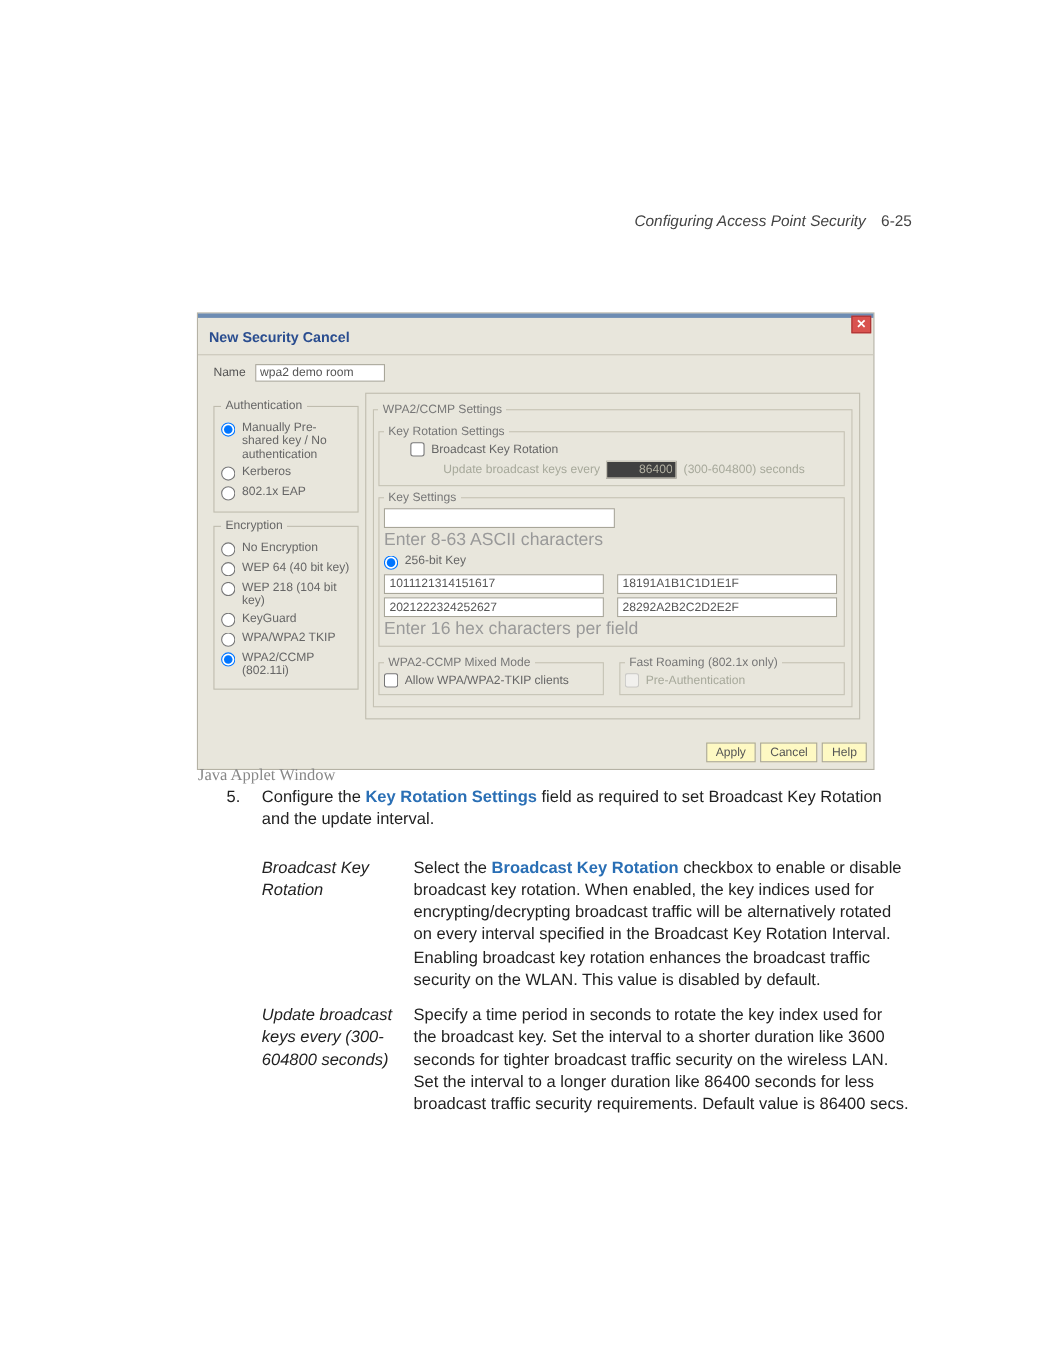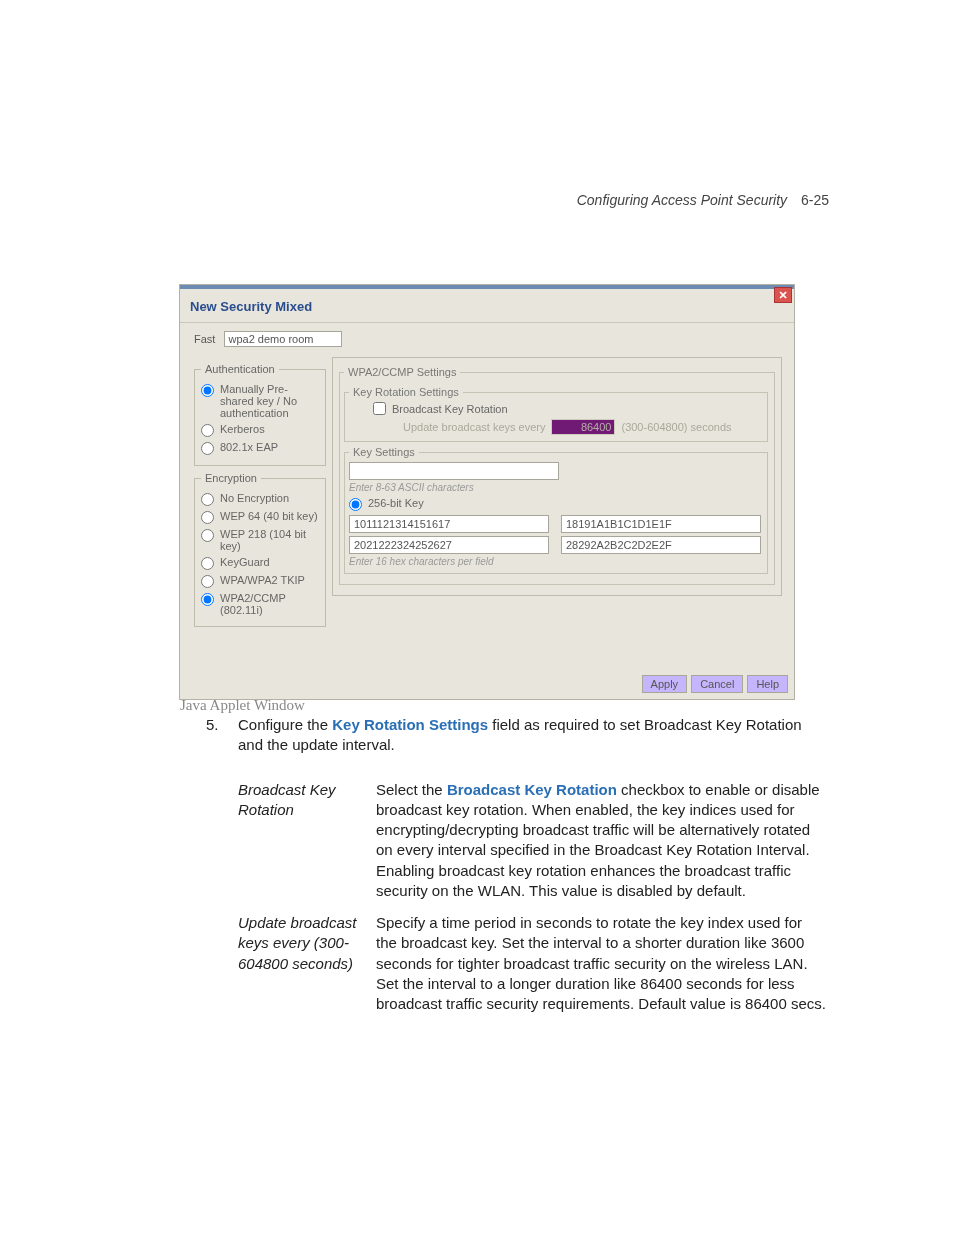--- a/index.html
+++ b/index.html
@@ -128,21 +128,21 @@
     padding: 4px 6px 6px 4px;
   }
   fieldset.inner > legend { font-size: 11px; color: #777; padding: 0 4px; }
 
   .cbx { display: flex; align-items: center; gap: 6px; }
   .cbx input[type=checkbox] { margin: 0; }
   .disabled { color: #a7a99b; }
   .faded-input {
     width: 56px;
     text-align: right;
-    background: #701a75;
+    background: #404040;
     border: 1px solid #cfccbe;
     color: #b3b1a2;
     padding: 1px 3px;
     font-size: 11px;
   }
   .update-row {
     display: flex;
     align-items: center;
     gap: 6px;
     margin-left: 54px;
@@ -166,33 +166,33 @@
     color: #555;
   }
   .wide-input {
     width: 200px;
     background: #fff;
     border: 1px solid #a8a699;
     padding: 2px 4px;
     font-size: 11px;
     color: #999;
   }
-  .hint { color: #999; font-size: 10px; margin-top: 2px; font-style: italic; }
+  .hint { color: #999; font-size: 16px; margin-top: 2px; }
   .mix-row { display: flex; gap: 14px; }
   .mix-row fieldset { flex: 1; }
 
   .btnbar {
     position: absolute;
     right: 6px;
     bottom: 6px;
     display: flex;
     gap: 4px;
   }
   .btn {
-    background: #c4b5fd;
+    background: #fef9c3;
     border: 1px solid #a8a699;
     padding: 2px 8px;
     font-size: 11px;
     color: #555;
     cursor: default;
   }
   .statusbar {
     position: absolute;
     left: 180px;
     top: 697px;
@@ -223,24 +223,24 @@
 <body>
 <div class="page">
 
 <div class="runhead">
   <span class="title">Configuring Access Point Security</span>
   <span class="pnum">6-25</span>
 </div>
 
 <div class="applet">
   <div class="close-x">✕</div>
-  <div class="win-title">New Security Mixed</div>
+  <div class="win-title">New Security Cancel</div>
 
   <div class="name-row">
-    <label>Fast</label>
+    <label>Name</label>
     <input type="text" value="wpa2 demo room" style="">
   </div>
 
   <div class="layout">
 
     <div class="leftcol">
       <fieldset class="panel">
         <legend>Authentication</legend>
         <label class="opt">
           <input type="radio" name="auth" checked="" style="">
@@ -314,20 +314,36 @@
             </label>
             <div class="key-grid">
               <input value="1011121314151617" style="">
               <input value="18191A1B1C1D1E1F" style="">
               <input value="2021222324252627" style="">
               <input value="28292A2B2C2D2E2F" style="">
             </div>
             <div class="hint">Enter 16 hex characters per field</div>
           </fieldset>
 
+          <div class="mix-row">
+            <fieldset class="inner">
+              <legend>WPA2-CCMP Mixed Mode</legend>
+              <div class="cbx">
+                <input type="checkbox" style="">
+                <span>Allow WPA/WPA2-TKIP clients</span>
+              </div>
+            </fieldset>
+            <fieldset class="inner">
+              <legend>Fast Roaming (802.1x only)</legend>
+              <div class="cbx disabled">
+                <input type="checkbox" disabled="" style="">
+                <span>Pre-Authentication</span>
+              </div>
+            </fieldset>
+          </div>
         </fieldset>
       </div>
     </div>
   </div>
 
   <div class="btnbar">
     <button class="btn">Apply</button>
     <button class="btn">Cancel</button>
     <button class="btn">Help</button>
   </div>

